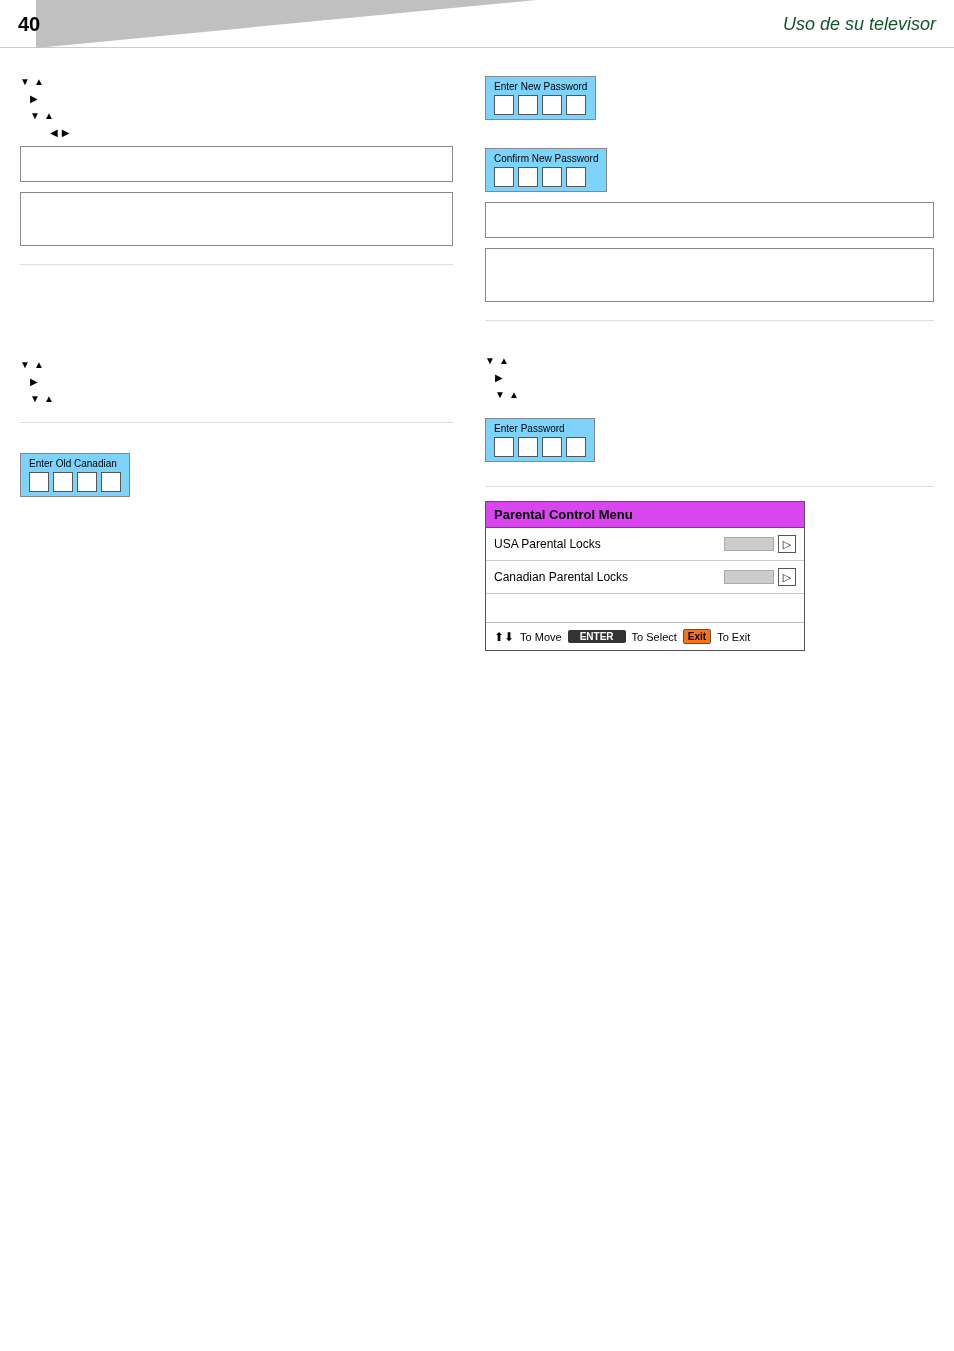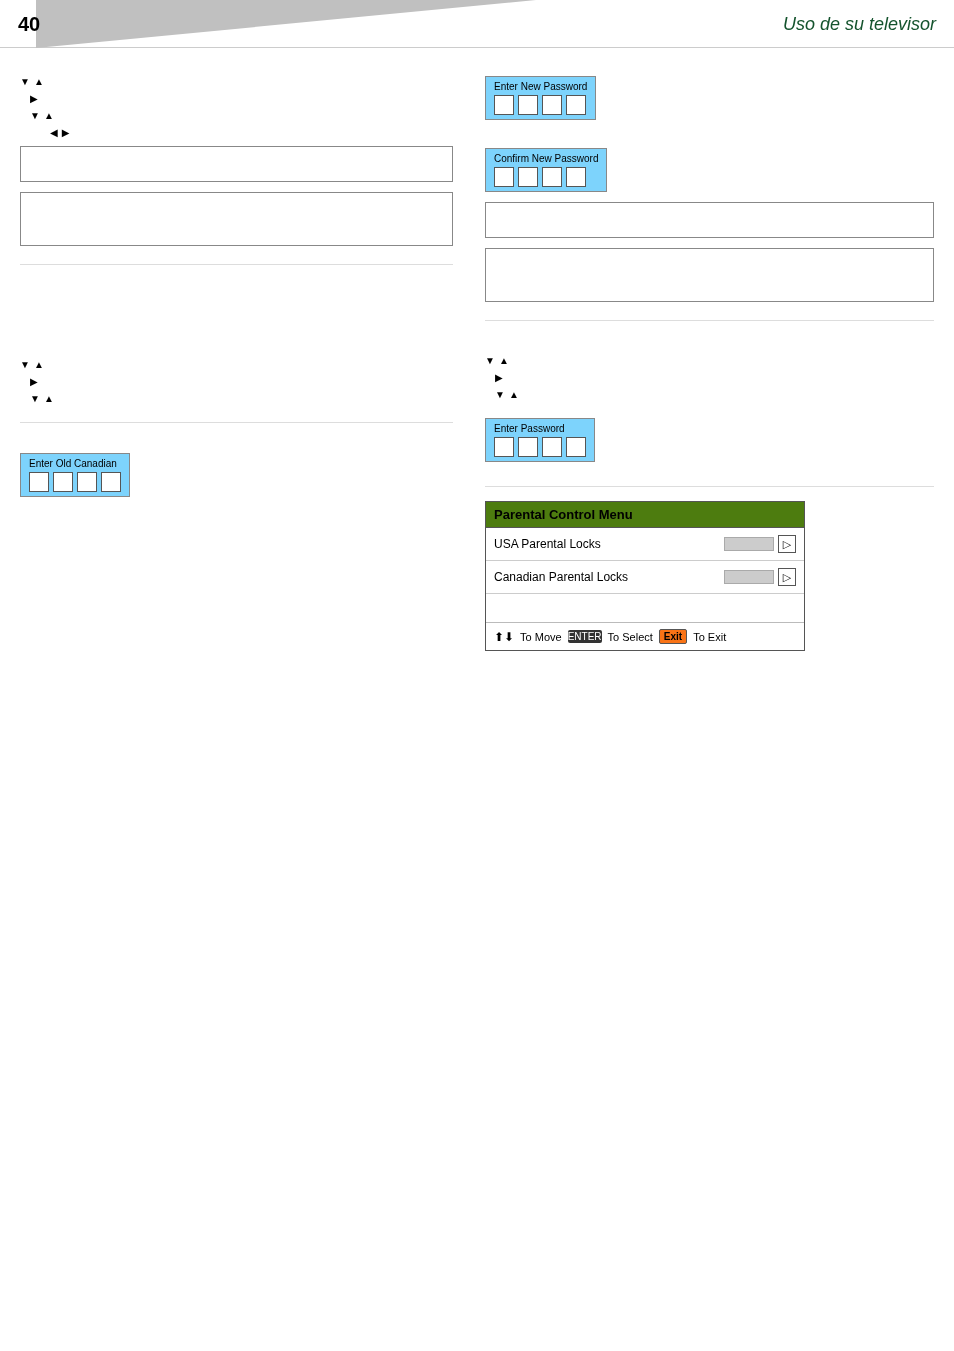--- a/index.html
+++ b/index.html
@@ -82,21 +82,21 @@
       border: 1px solid #555;
       background: #fff;
       width: 320px;
       margin-top: 8px;
     }
     .parental-menu-title {
       font-weight: bold;
       font-size: 13px;
       padding: 5px 8px;
       border-bottom: 1px solid #555;
-      background: #4d7c0f;
+      background: #d946ef;
     }
     .parental-menu-row {
       display: flex;
       align-items: center;
       justify-content: space-between;
       padding: 7px 8px;
       border-bottom: 1px solid #ccc;
     }
     .parental-menu-row:last-of-type {
       border-bottom: none;
@@ -130,22 +130,22 @@
       display: flex;
       align-items: center;
       gap: 6px;
       border-top: 1px solid #bbb;
       flex-wrap: wrap;
     }
     .key-badge {
       background: #333;
       color: #fff;
       font-size: 10px;
-      font-weight: normal;
-      padding: 1px 0;
+      font-weight: bold;
+      padding: 1px 12px;
       border-radius: 2px;
       display: inline-block;
     }
     .key-badge-outline {
       background: #f97316;
       color: #000;
       font-size: 10px;
       font-weight: bold;
       padding: 1px 4px;
       border-radius: 2px;

